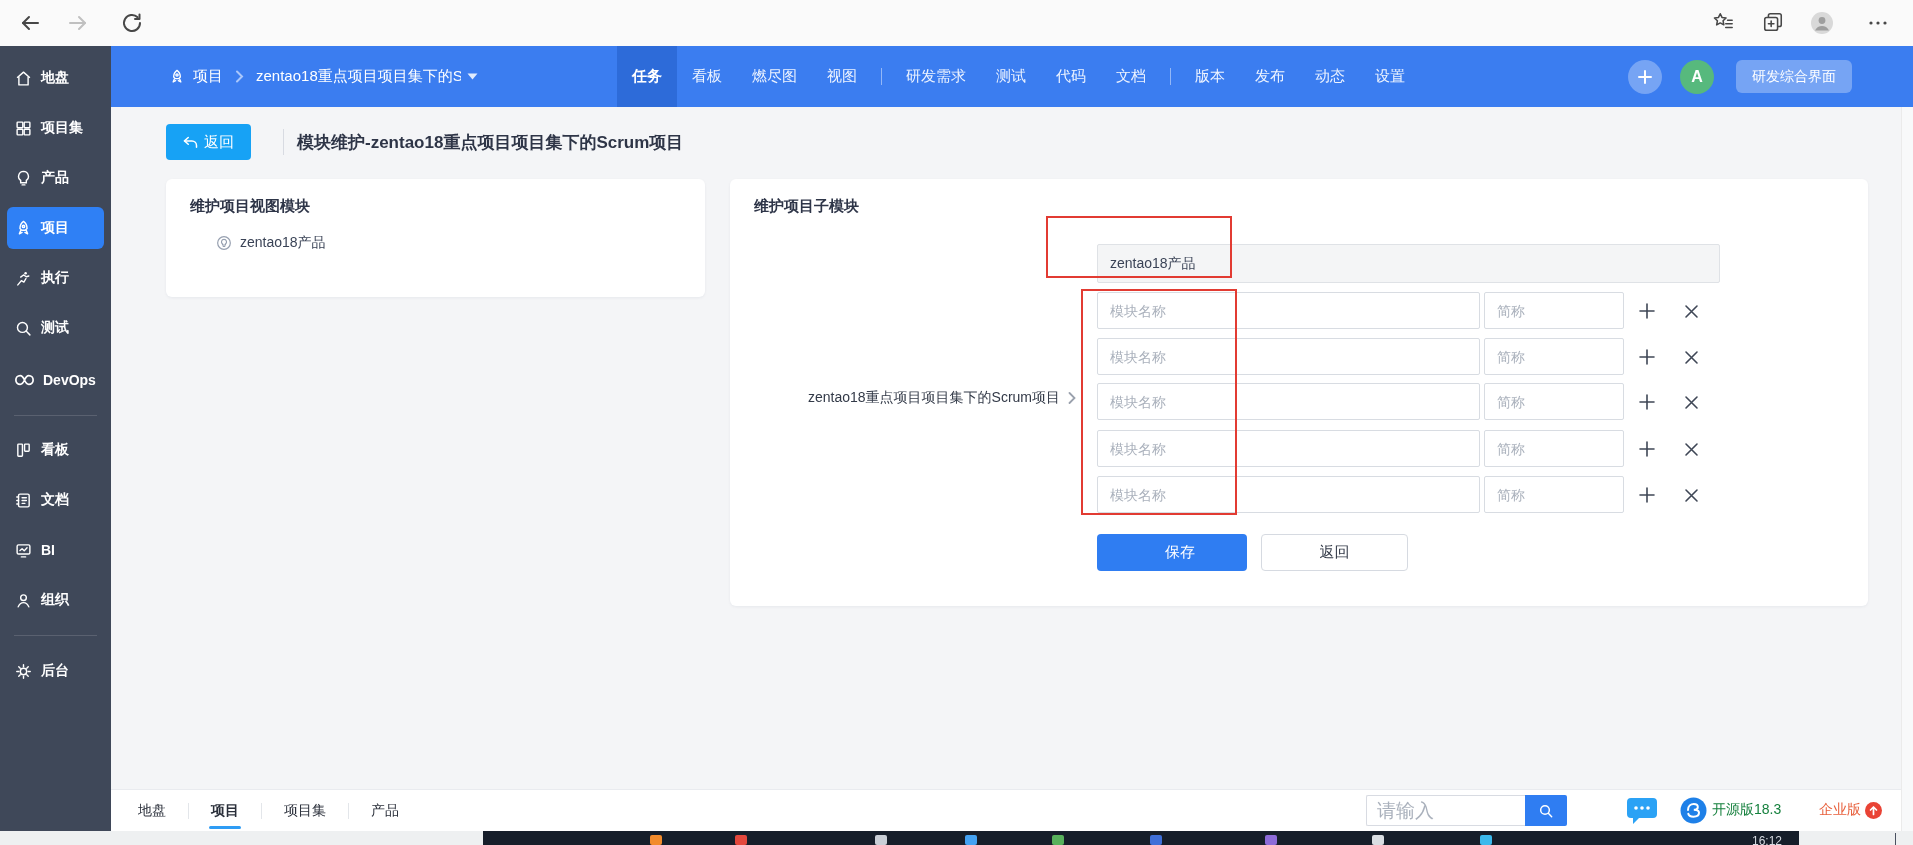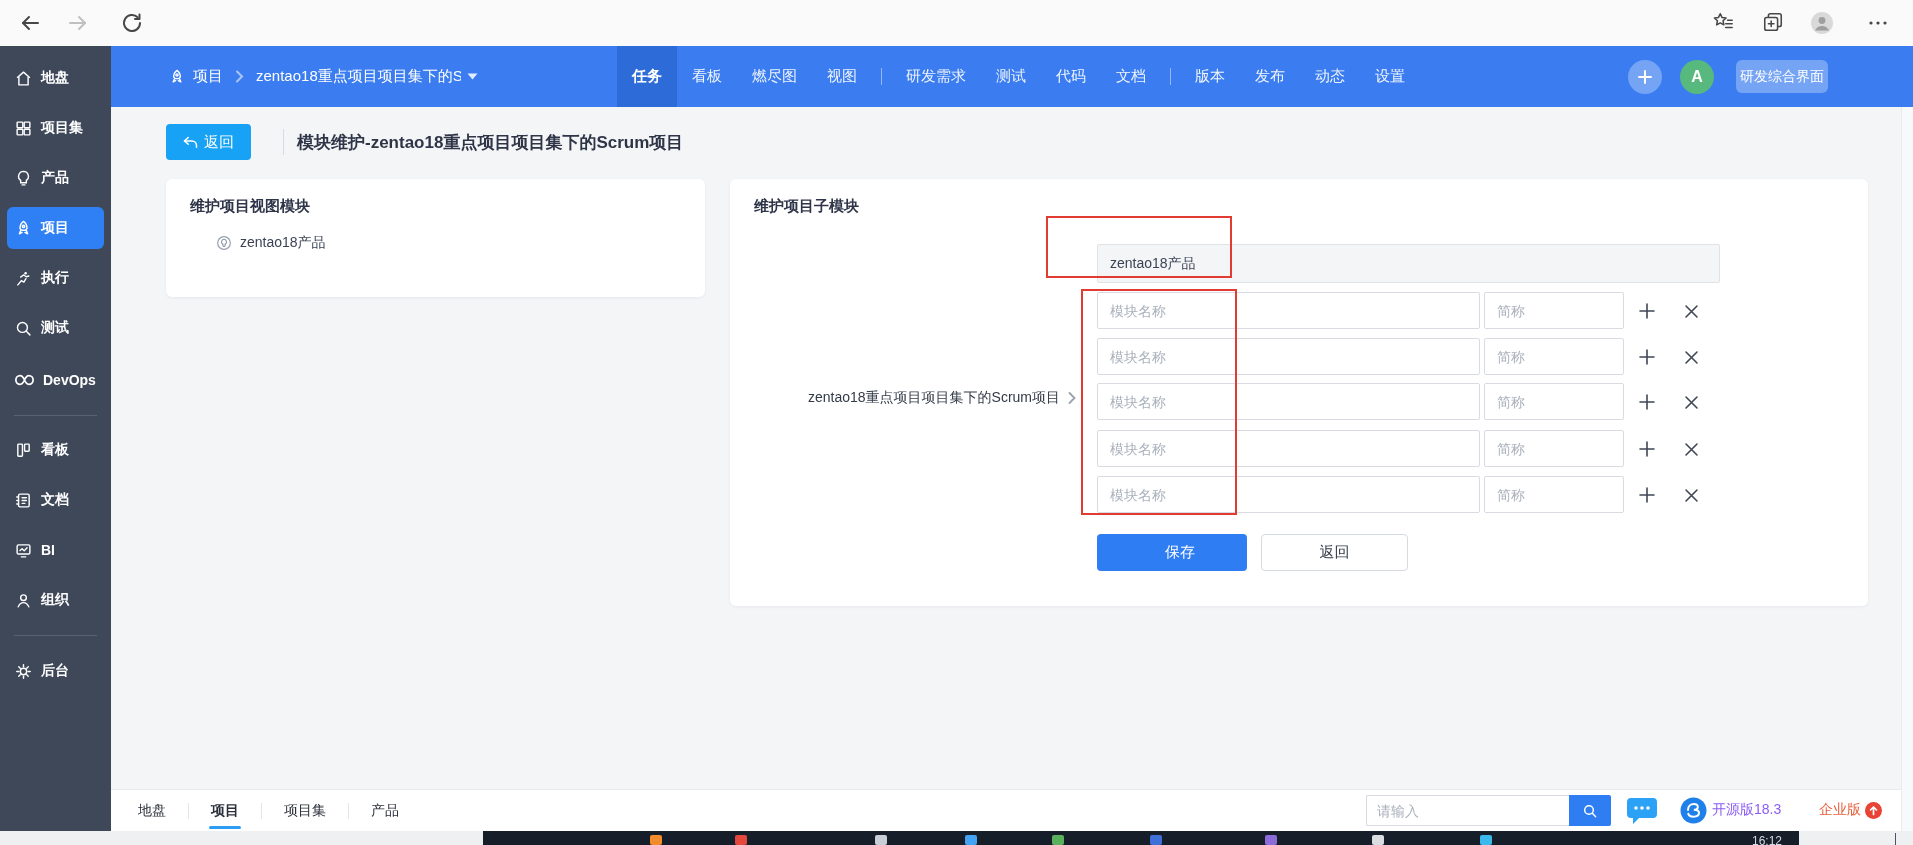--- a/index.html
+++ b/index.html
@@ -28,21 +28,21 @@
   .crumb .caret { margin-left:6px; cursor:pointer; }
   .tabs { position:absolute; left:506px; top:0; height:61px; display:flex; align-items:stretch; }
   .tab { display:flex; align-items:center; padding:0 15px; color:#eef4ff; font-size:15px; cursor:pointer; white-space:nowrap; }
   .tab.active { background:#2d6bd9; color:#fff; font-weight:700; }
   .tab-sep { width:1px; height:17px; background:rgba(255,255,255,.45); align-self:center; margin:0 9px; }
   .plus-circle { position:absolute; left:1517px; top:14px; width:34px; height:34px; border-radius:50%;
                  background:rgba(255,255,255,.30); display:flex; align-items:center; justify-content:center; cursor:pointer; }
   .avatar { position:absolute; left:1569px; top:14px; width:34px; height:34px; border-radius:50%;
             background:#57b97d; color:#fff; font-size:16px; font-weight:700;
             display:flex; align-items:center; justify-content:center; cursor:pointer; }
-  .workbench-btn { position:absolute; left:1625px; top:14px; height:33px; padding:0 4px; border-radius:6px;
+  .workbench-btn { position:absolute; left:1625px; top:14px; height:33px; padding:0 16px; border-radius:6px;
                    background:rgba(255,255,255,.30); color:#fff; font-size:14px; display:flex; align-items:center; cursor:pointer; }
 
   
   .sidebar { position:absolute; left:0; top:46px; width:111px; height:785px; background:#3f4859; }
   .side-item { position:absolute; left:0; width:111px; height:42px; margin-top:-21px;
                display:flex; align-items:center; padding-left:15px; gap:9px; color:#fff;
                font-size:14px; font-weight:600; cursor:pointer; }
   .side-item.active::before { content:""; position:absolute; left:7px; top:0; width:97px; height:42px;
                background:#2f80f5; border-radius:6px; }
   .side-item > * { position:relative; }
@@ -91,27 +91,27 @@
   
   .footer { position:absolute; left:111px; top:789px; width:1790px; height:42px; background:#fff; border-top:1px solid #e9ebef; }
   .ftabs { position:absolute; left:23px; top:0; height:42px; display:flex; align-items:center; }
   .ftab { position:relative; padding:0 4px; font-size:14px; color:#2a2f3a; cursor:pointer; height:42px;
           display:flex; align-items:center; }
   .ftab.active { font-weight:700; }
   .ftab.active::after { content:""; position:absolute; left:2px; right:2px; bottom:3px; height:3px;
           background:#2f9cf4; border-radius:2px; }
   .fsep { width:1px; height:16px; background:#e3e6ea; margin:0 18px; }
   .footer-search { position:absolute; left:1255px; top:5px; display:flex; }
-  .footer-search input { width:203px; height:31px; border:1px solid #d8dbe2; border-right:none;
-          border-radius:2px 0 0 2px; padding:0 10px; font-size:14px; font-family:inherit; color:#333; }
+  .footer-search input { width:159px; height:31px; border:1px solid #d8dbe2; border-right:none;
+          border-radius:2px 0 0 2px; padding:0 10px; font-size:19px; font-family:inherit; color:#333; }
   .fsearch-btn { width:42px; height:31px; background:#2f7df2; border:none; border-radius:0 2px 2px 0;
           display:flex; align-items:center; justify-content:center; cursor:pointer; }
   .chat-ico { position:absolute; left:1514px; top:6px; cursor:pointer; }
   .zt-logo { position:absolute; left:1569px; top:7px; cursor:pointer; }
-  .ver-text { position:absolute; left:1601px; top:11px; font-size:14px; color:#8b5cf6; }
+  .ver-text { position:absolute; left:1601px; top:11px; font-size:14px; color:#15803d; }
   .upgrade { position:absolute; left:1708px; top:11px; font-size:14px; color:#e8603c; cursor:pointer;
              display:flex; align-items:center; gap:4px; }
 
   
   .scrollbar { position:absolute; left:1901px; top:107px; width:12px; height:724px; background:#f8f9fa;
                border-left:1px solid #ebebeb; cursor:pointer; }
   .taskbar { position:absolute; left:0; top:831px; width:1913px; height:14px; background:#eef0f1; overflow:hidden; }
   .taskbar-dark { position:absolute; left:483px; top:0; width:1316px; height:14px; background:#161e2a; }
   .tb-ico { position:absolute; top:4px; width:12px; height:10px; border-radius:2px; cursor:pointer; }
   .tb-time { position:absolute; left:1269px; top:3px; color:#d6dae1; font-size:12px; }

